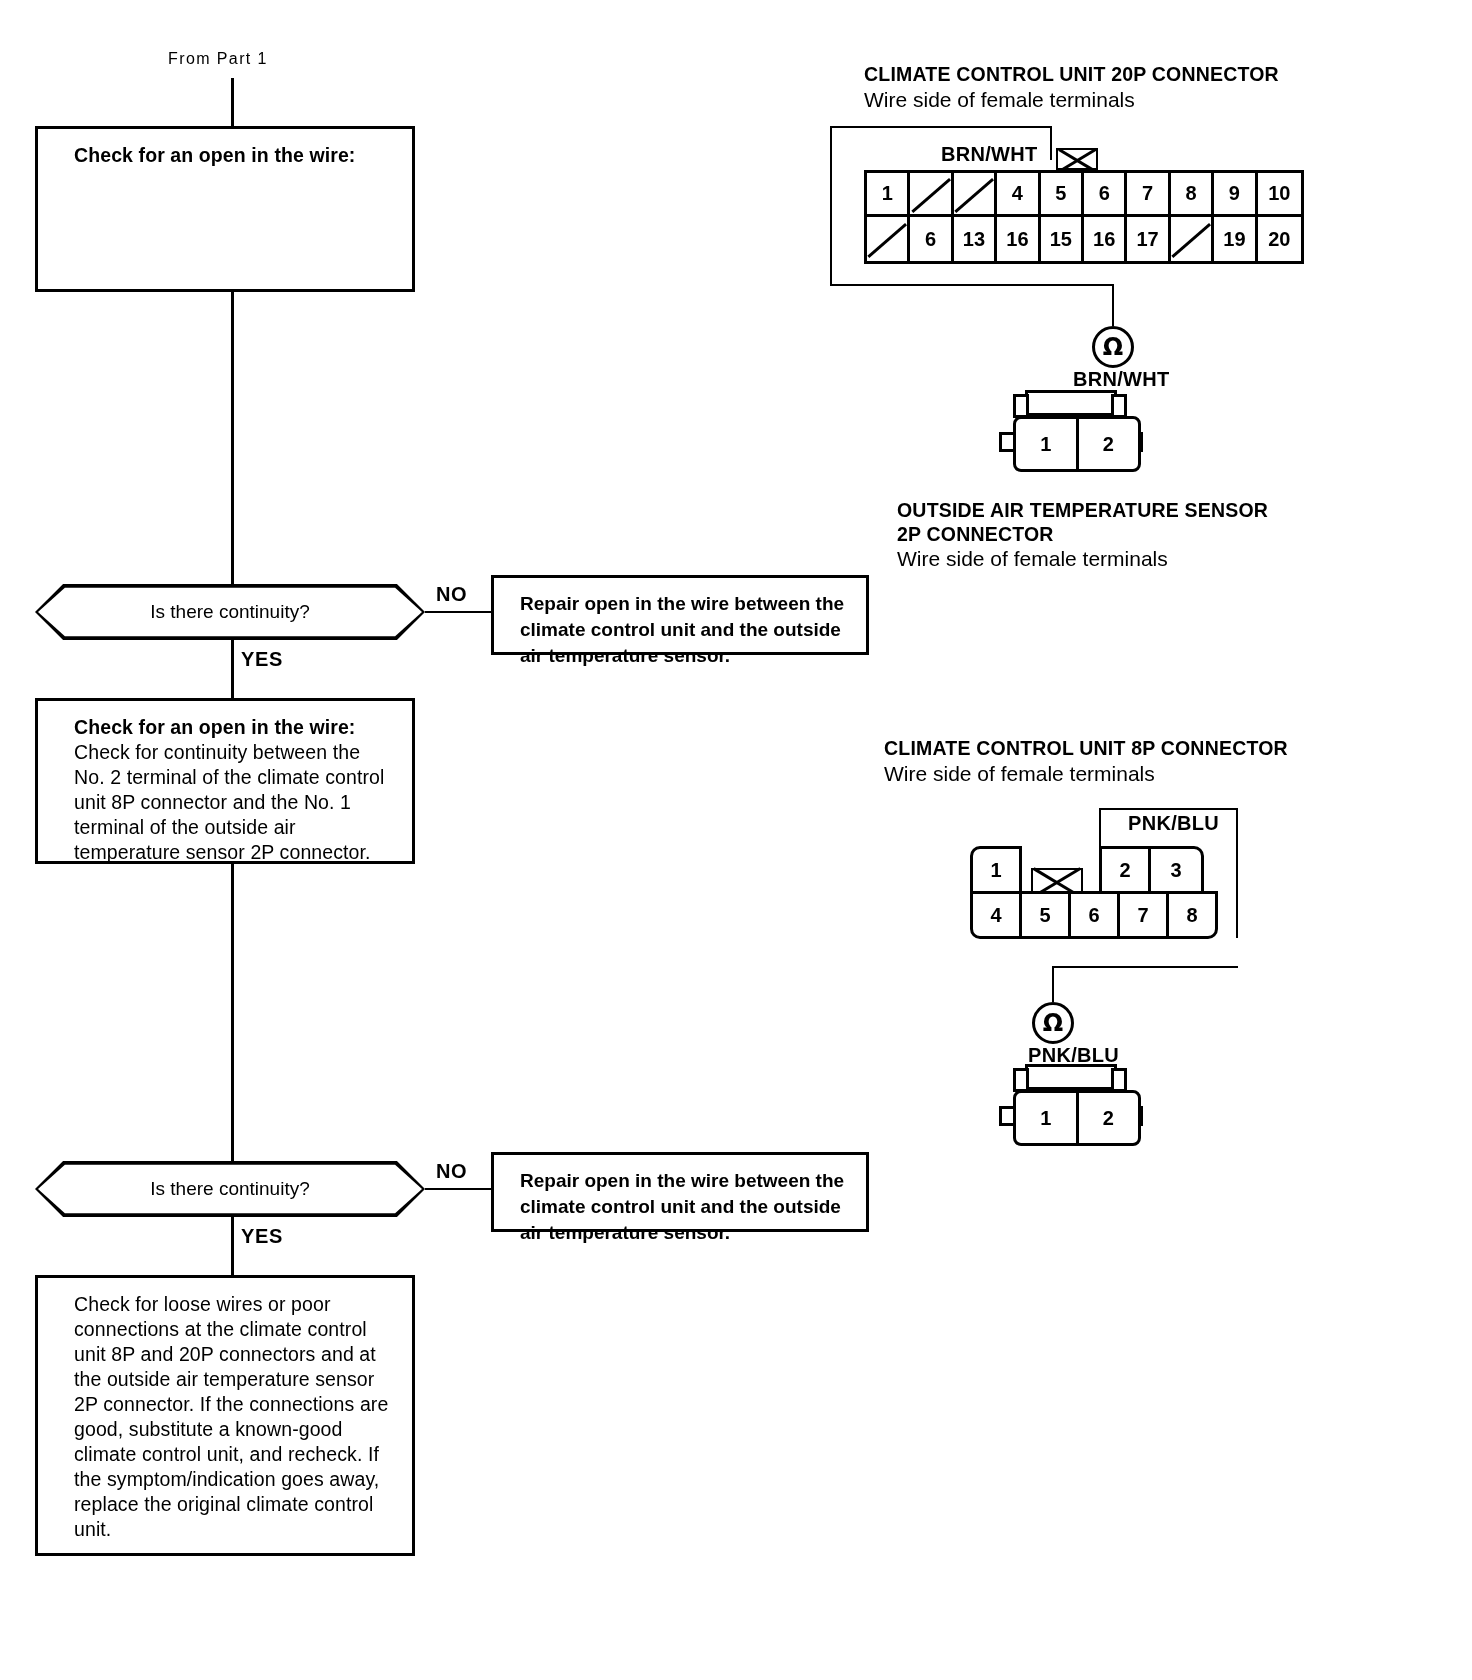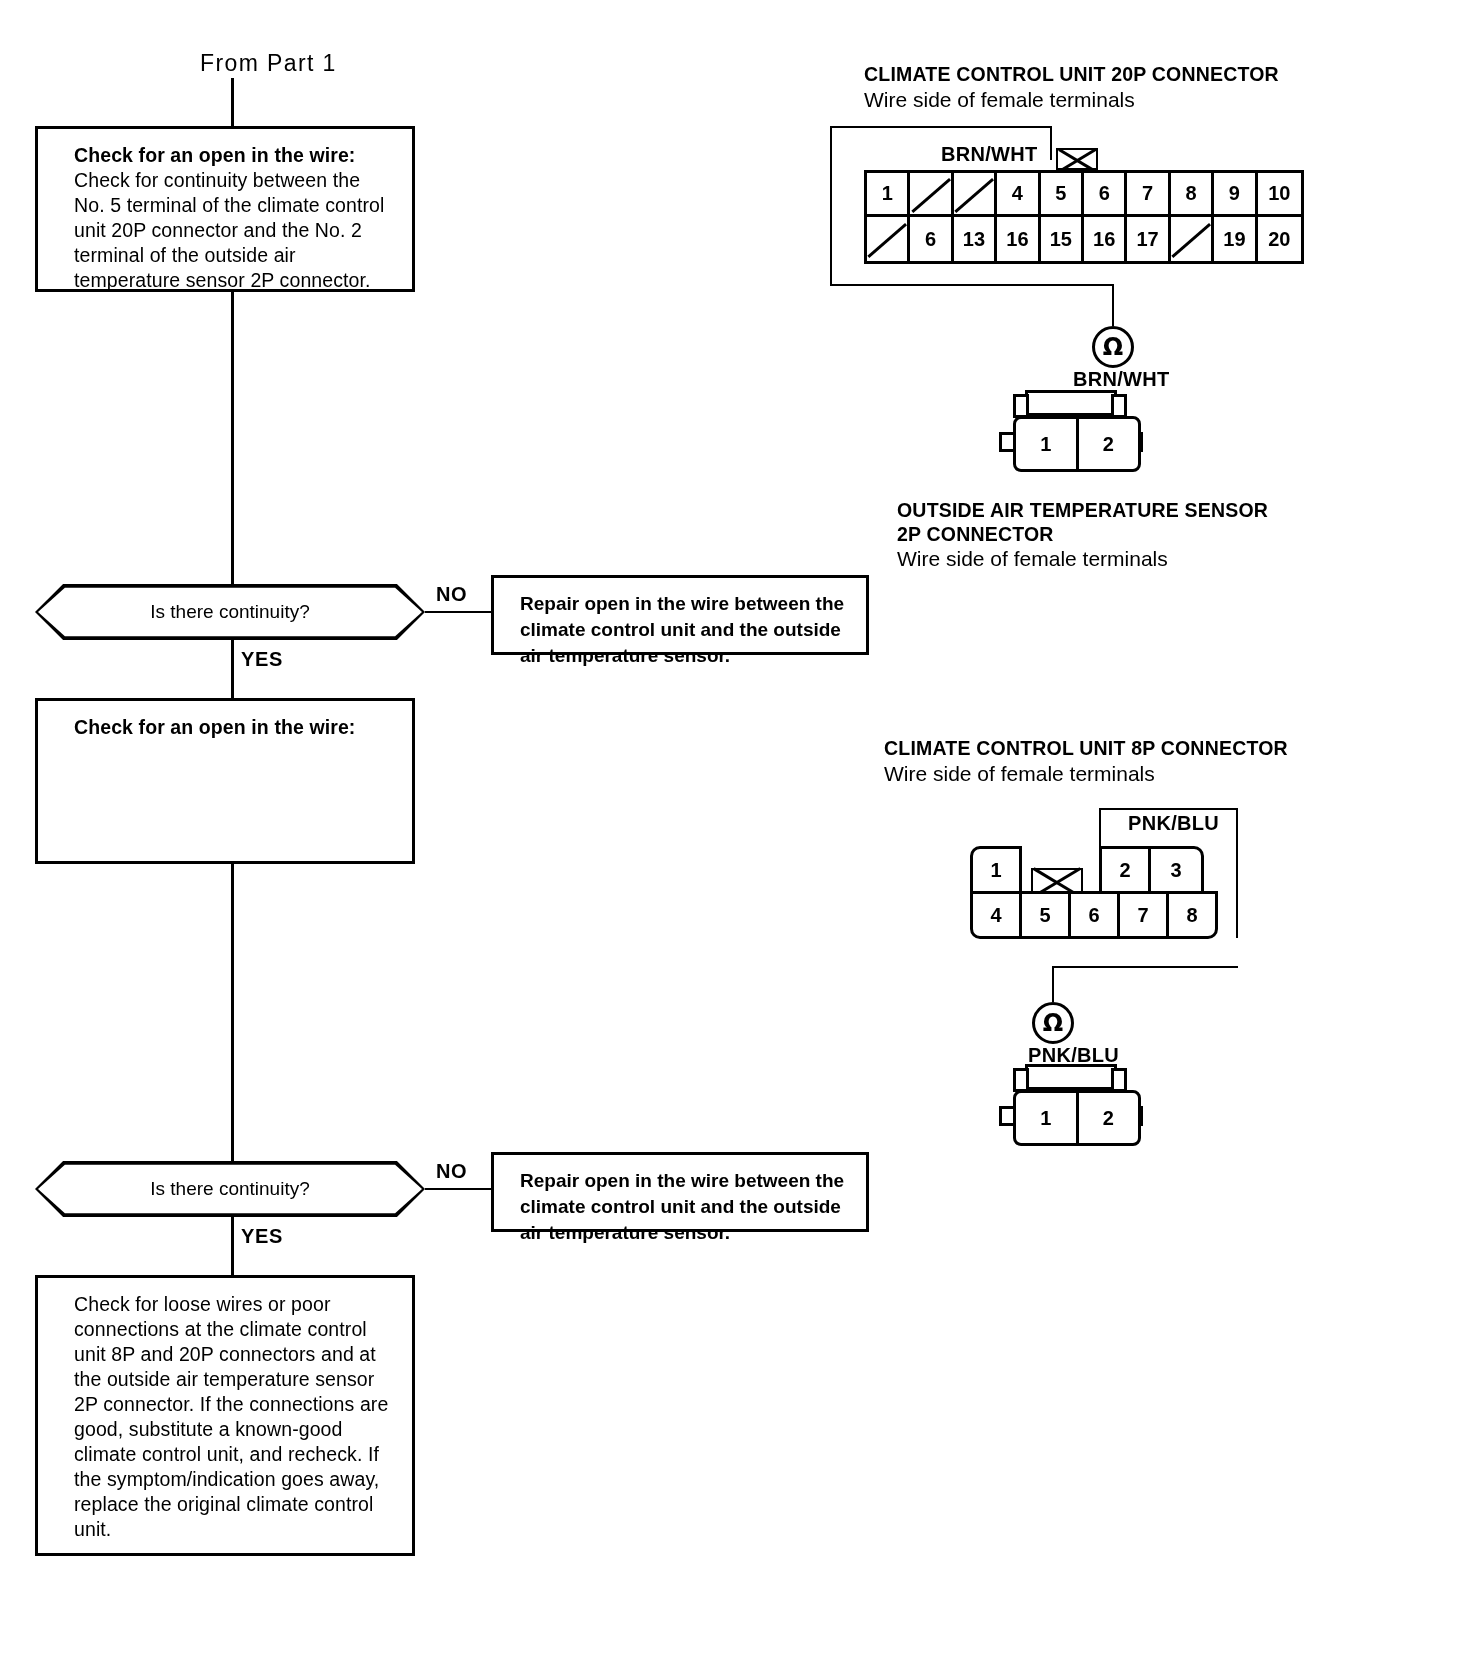--- a/index.html
+++ b/index.html
@@ -231,37 +231,35 @@
     top: 50%;
     width: 112%;
     height: 2.5px;
     background: #000;
   }
   .xmark::before { transform: rotate(31deg); transform-origin: center; }
   .xmark::after  { transform: rotate(-31deg); transform-origin: center; }
 
   .from-label {
     position: absolute;
-    font-size: 23px;
+    font-size: 16px;
     letter-spacing: 1.4px;
     white-space: nowrap;
-    margin-left: 32px;
   }
 </style>
 </head>
 <body>
 
 <div id="page">
 
   <div class="from-label" style="left:168px; top:50px;">From  Part 1</div>
   <div class="vline" style="left:231px; top:78px; height:48px;"></div>
 
   <div class="proc-box" style="left:35px; top:126px; width:380px; height:166px;">
     <div class="title">Check for an open in the wire:</div>
-    <div class="body">Check for continuity between the No. 5 terminal of the climate control unit 20P connector and the No. 2 terminal of the outside air temperature sensor 2P connector.</div>
   </div>
 
   <div class="vline" style="left:231px; top:292px; height:292px;"></div>
 
   <div class="decision" style="left:35px; top:584px; width:390px; height:56px;">
     <div class="hex"></div>
     <div class="hex-inner"></div>
     <div class="dtext">Is there continuity?</div>
   </div>
 
@@ -270,20 +268,21 @@
 
   <div class="repair-box" style="left:491px; top:575px; width:378px; height:80px;">
     <span>Repair open in the wire between the climate control unit and the outside air temperature sensor.</span>
   </div>
 
   <div class="vline" style="left:231px; top:640px; height:58px;"></div>
   <div class="branch-label" style="left:241px; top:648px;">YES</div>
 
   <div class="proc-box" style="left:35px; top:698px; width:380px; height:166px;">
     <div class="title">Check for an open in the wire:</div>
+    <div class="body">Check for continuity between the No. 2 terminal of the climate control unit 8P connector and the No. 1 terminal of the outside air temperature sensor 2P connector.</div>
   </div>
 
   <div class="vline" style="left:231px; top:864px; height:297px;"></div>
 
   <div class="decision" style="left:35px; top:1161px; width:390px; height:56px;">
     <div class="hex"></div>
     <div class="hex-inner"></div>
     <div class="dtext">Is there continuity?</div>
   </div>
 

